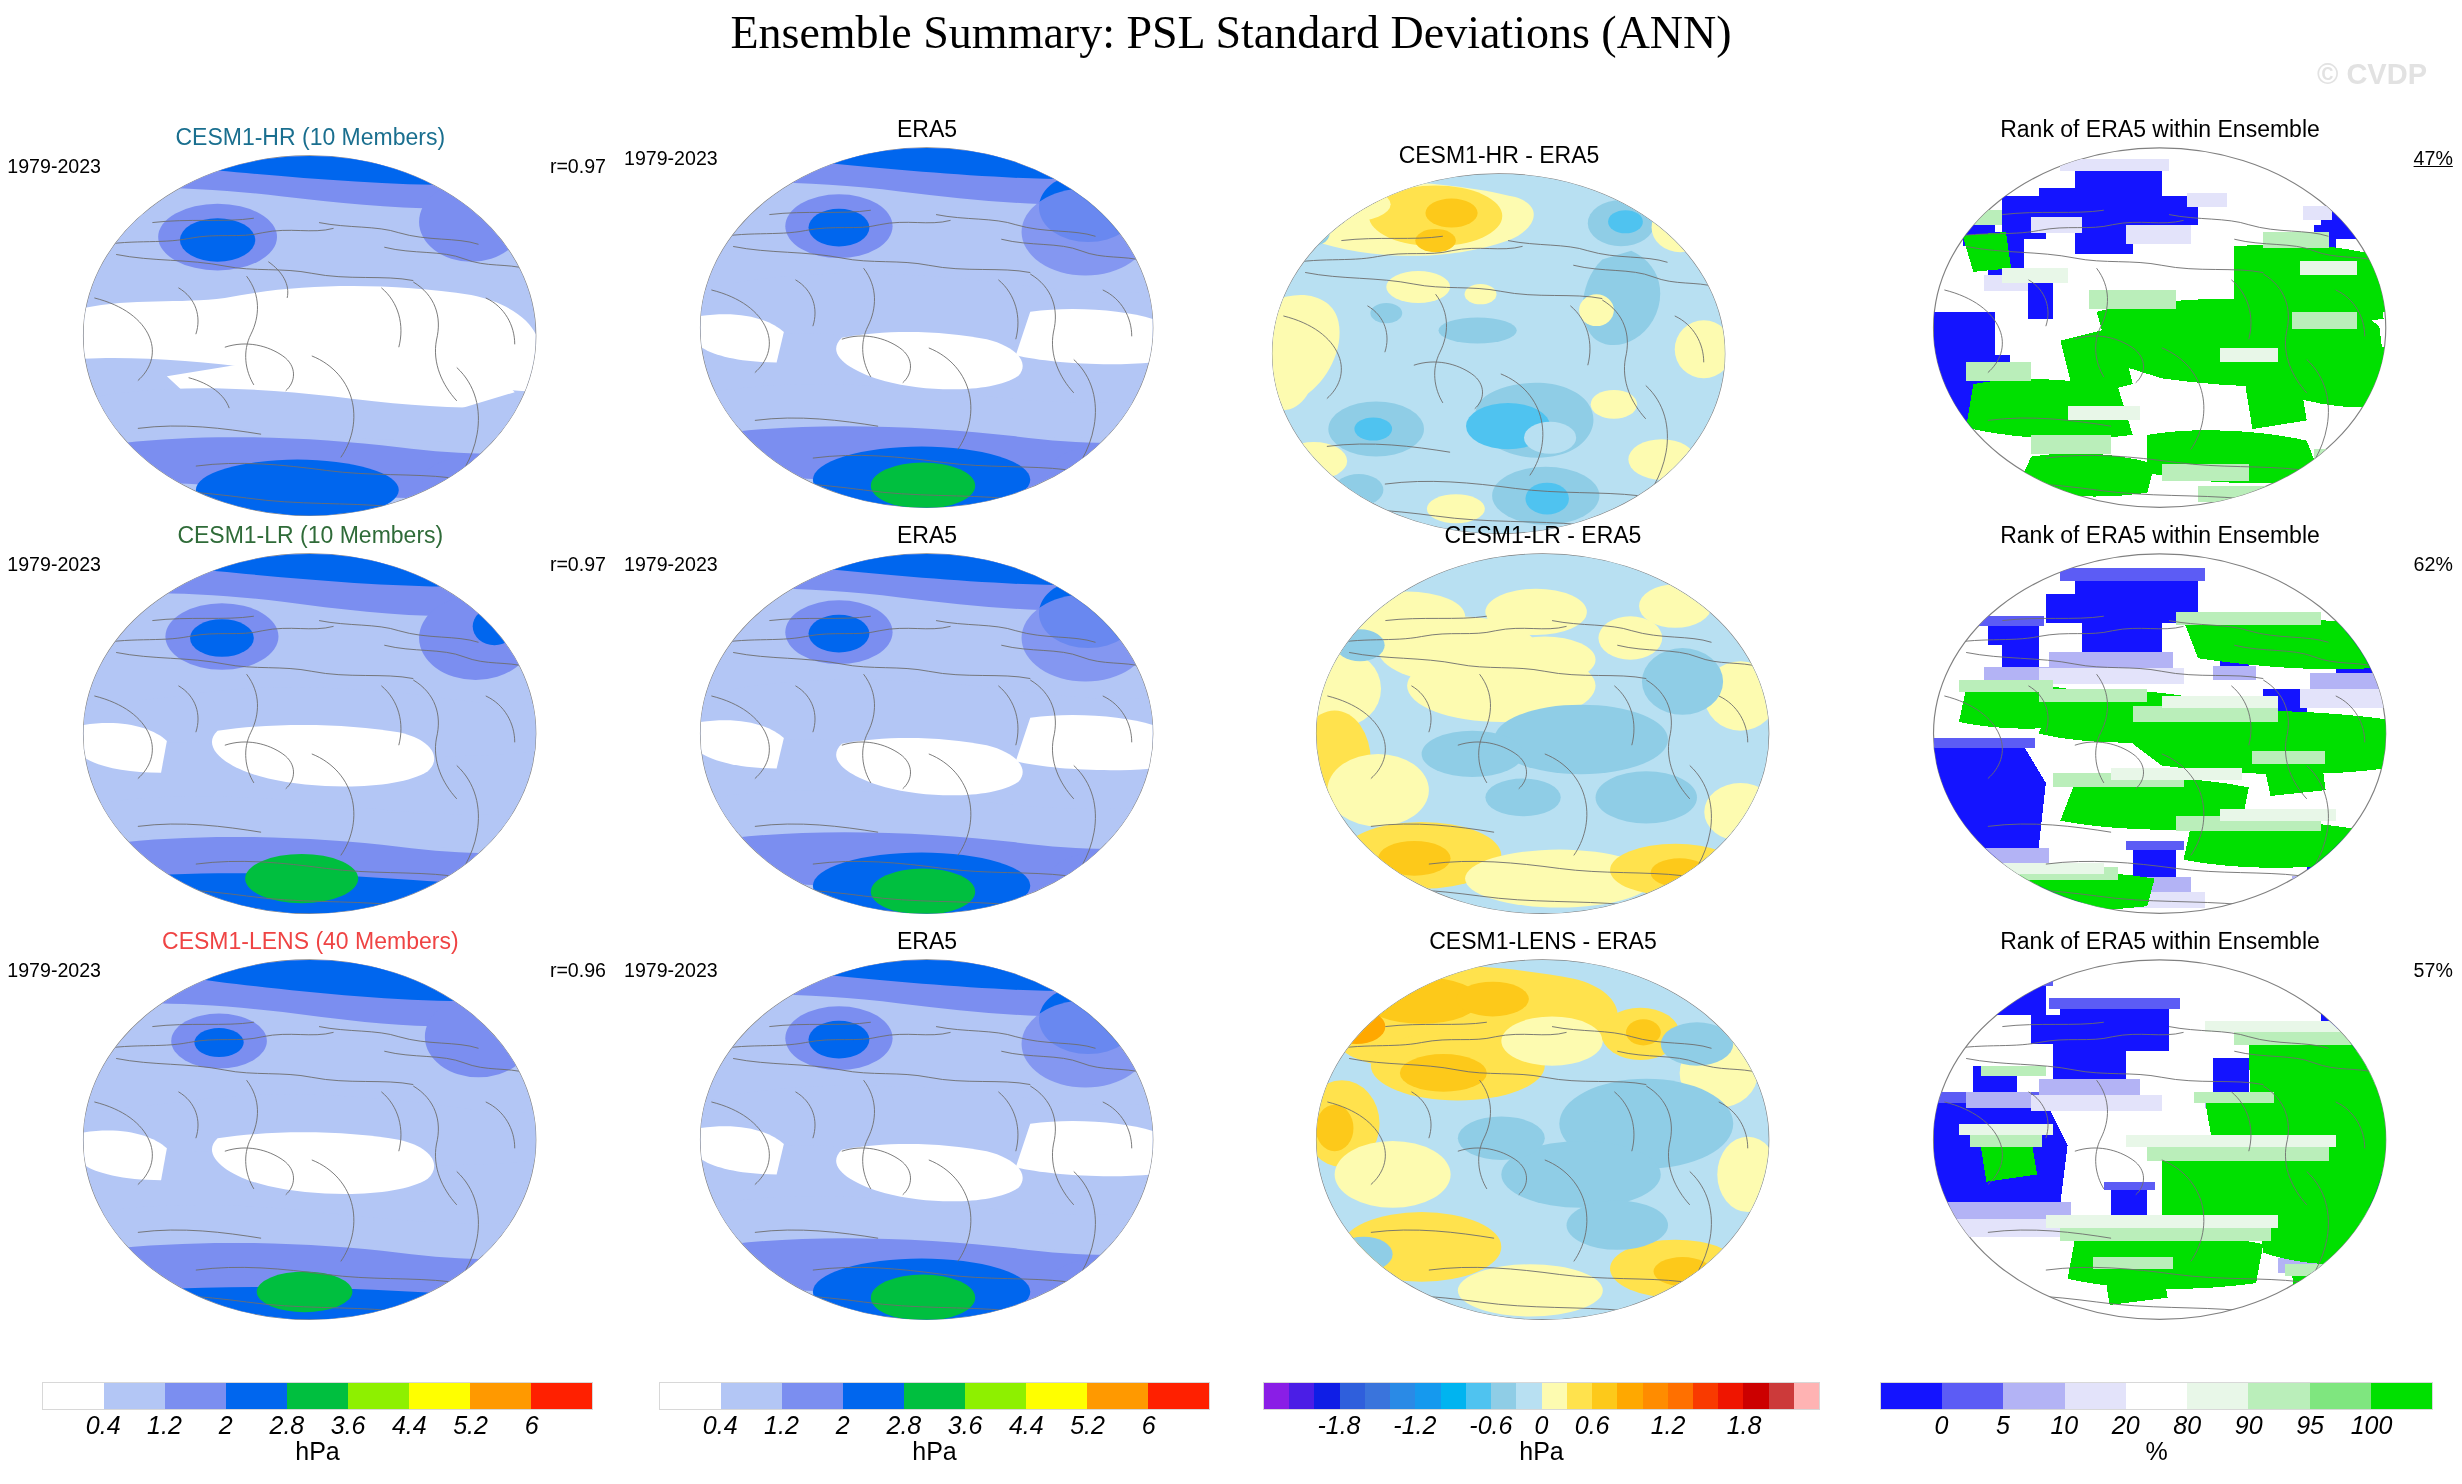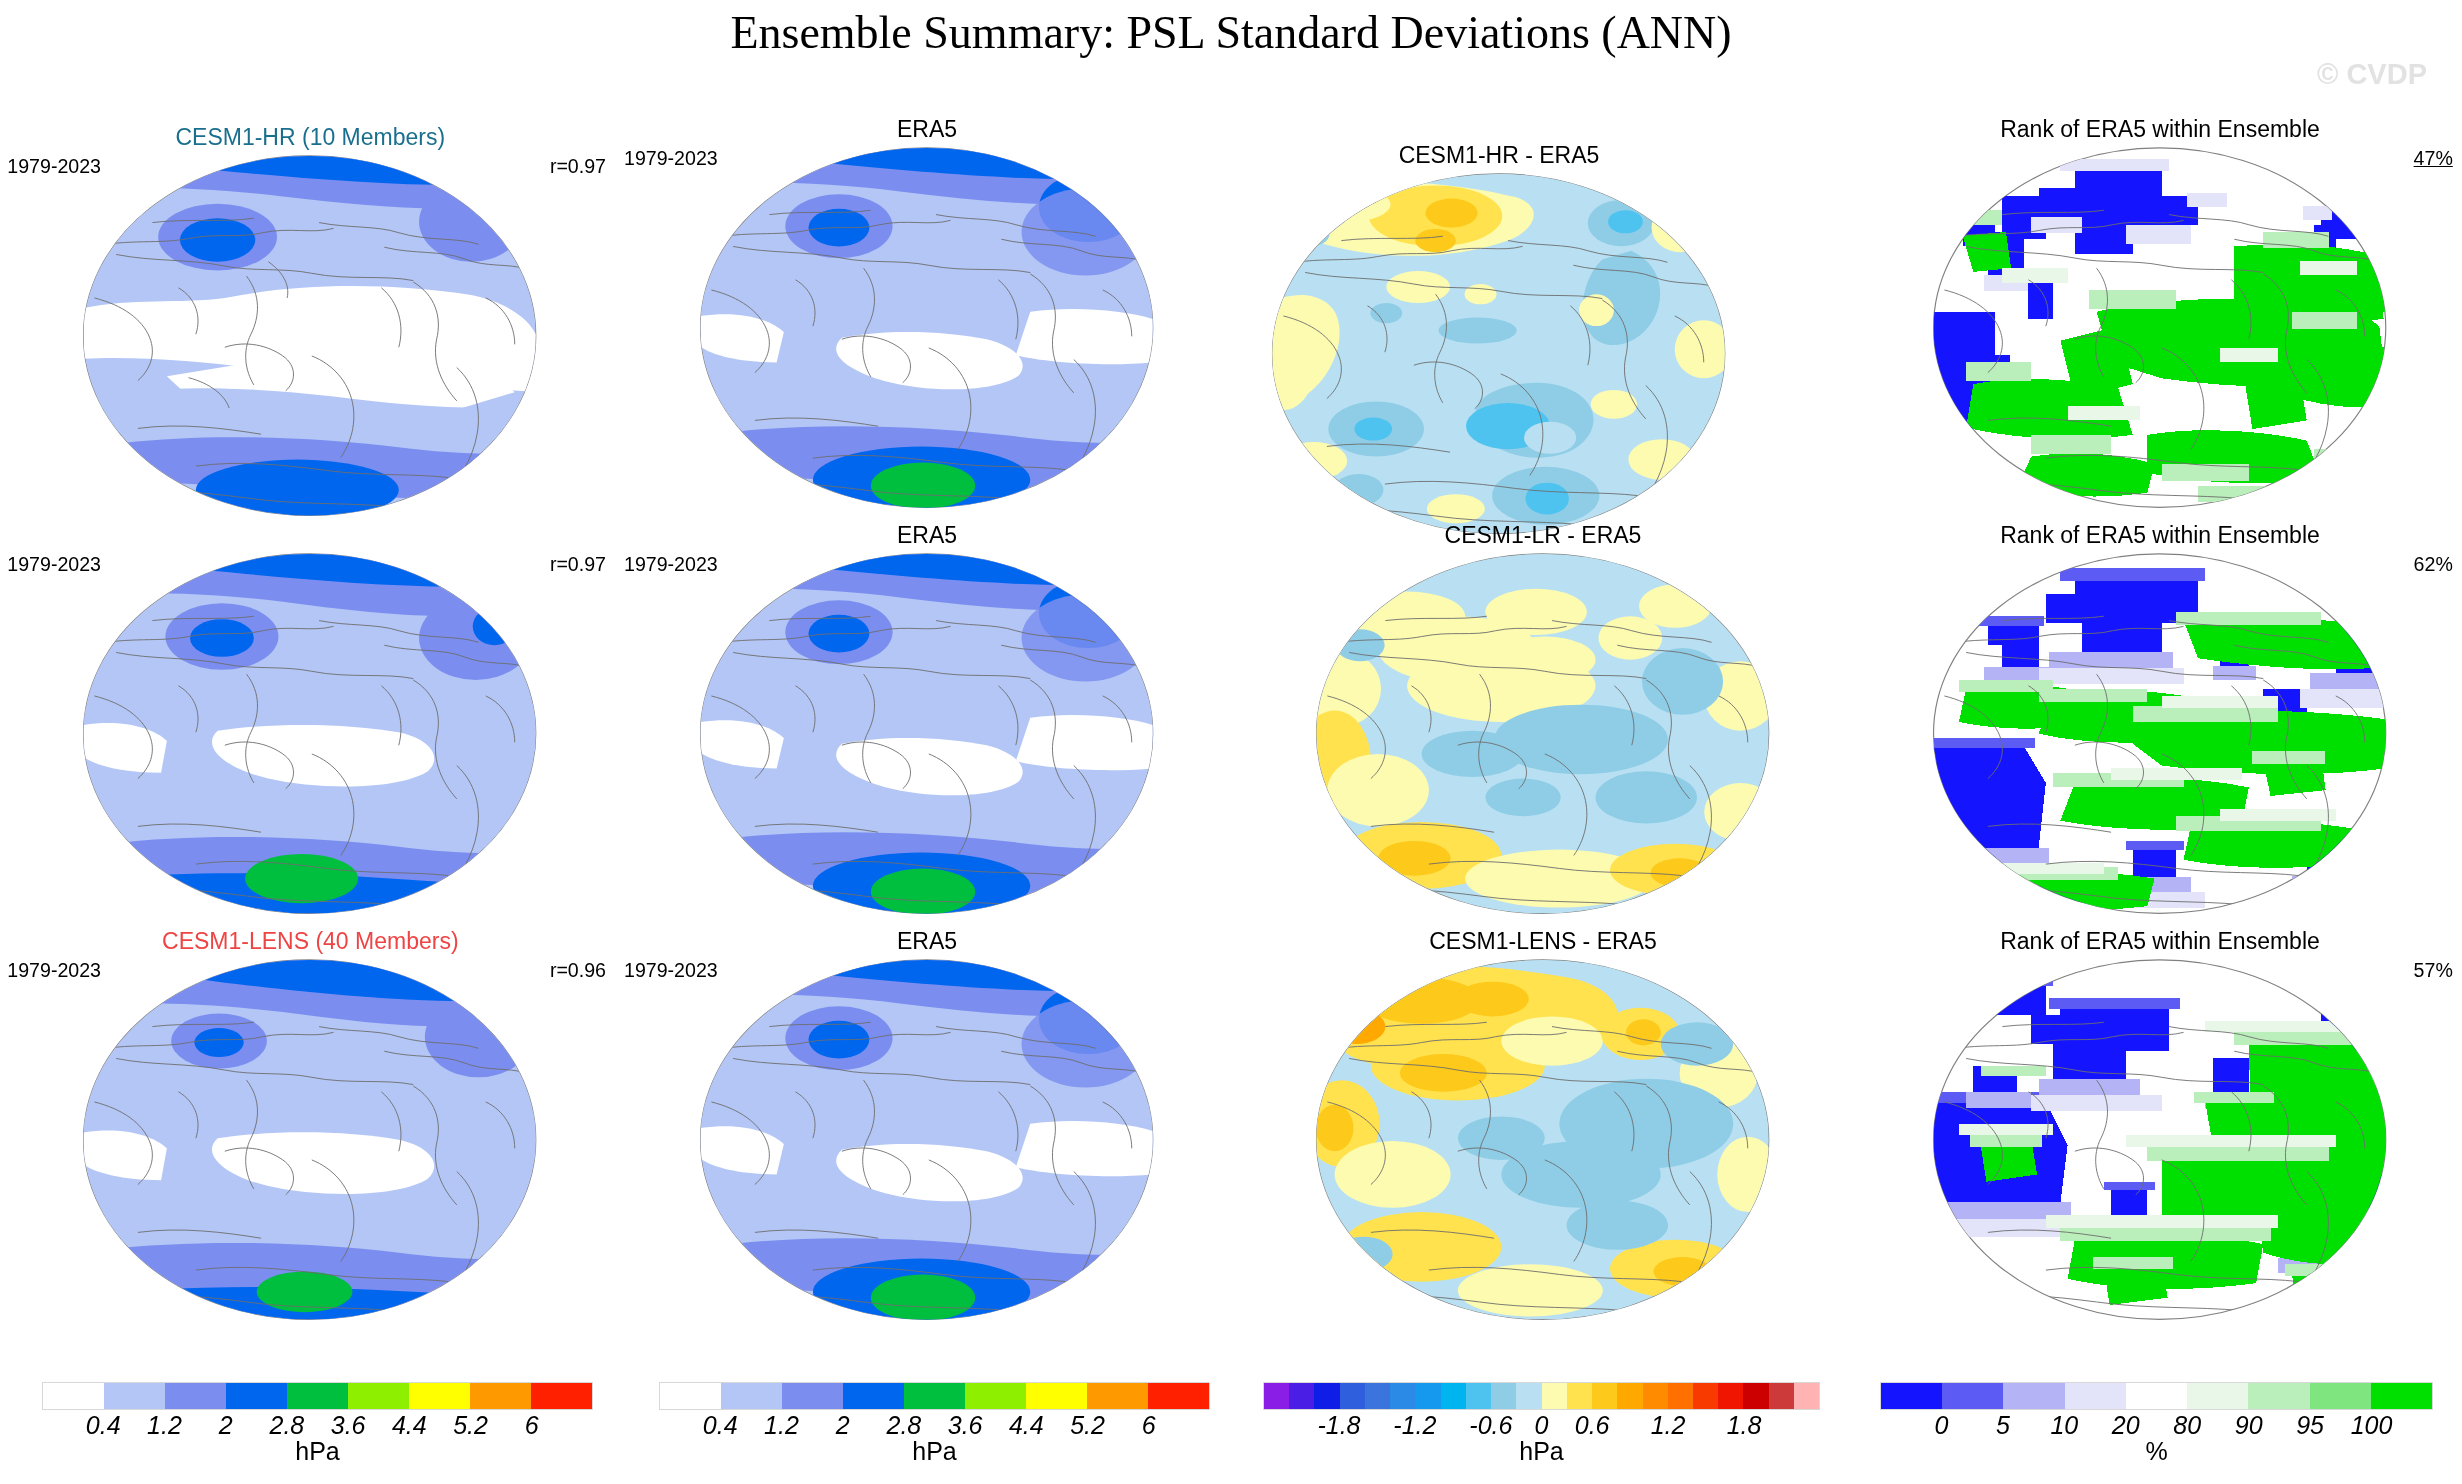--- a/index.html
+++ b/index.html
@@ -284,20 +284,21 @@
         <path d="M660 200 C686 212 700 238 700 264"></path>
         <path d="M180 380 C240 372 300 380 350 388"></path>
         <path d="M260 432 C320 424 380 430 440 438 C500 446 560 442 610 448"></path>
         <path d="M140 470 C200 462 270 468 330 476 C400 486 470 482 530 488"></path>
       </g>
     </svg>
   </div>
 </div>
 
 <div class="panel" style="left:7.3px;top:522px;width:606px;height:399px;">
+  <div class="panel-title" id="t-m1" style="color: rgb(47, 107, 56);">CESM1-LR (10 Members)</div>
   <div class="left-note" style="left:0px;top:30.5px;">1979-2023</div>
   <div class="right-note" style="right:7.3px;top:30.5px;">r=0.97</div>
   <div class="globe-wrap">
     <svg class="globe-svg" viewBox="0 0 835 505" preserveAspectRatio="xMidYMid meet">
       <defs>
           <clipPath id="gclipE">
             <ellipse cx="417" cy="252" rx="312" ry="248"></ellipse>
           </clipPath>
         </defs>
       <ellipse cx="417" cy="252" rx="312" ry="248" fill="#ffffff" stroke="#808080" stroke-width="1.6"></ellipse>

